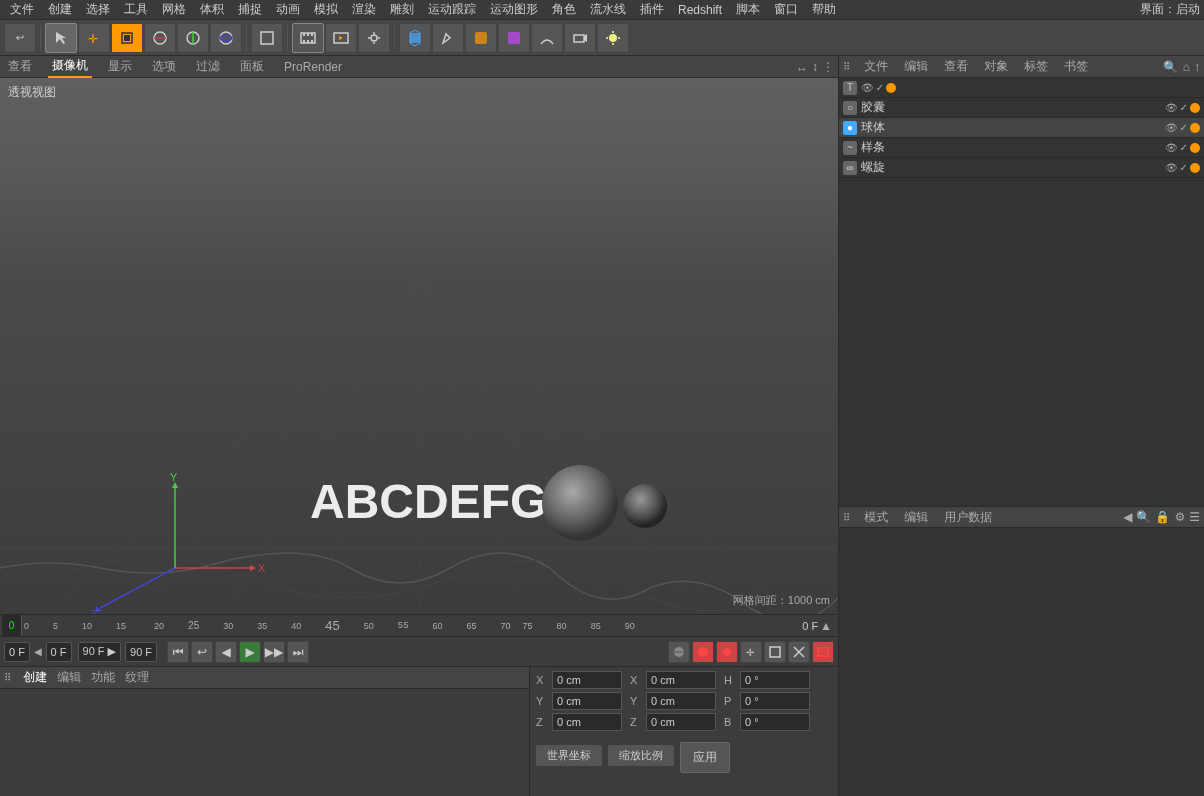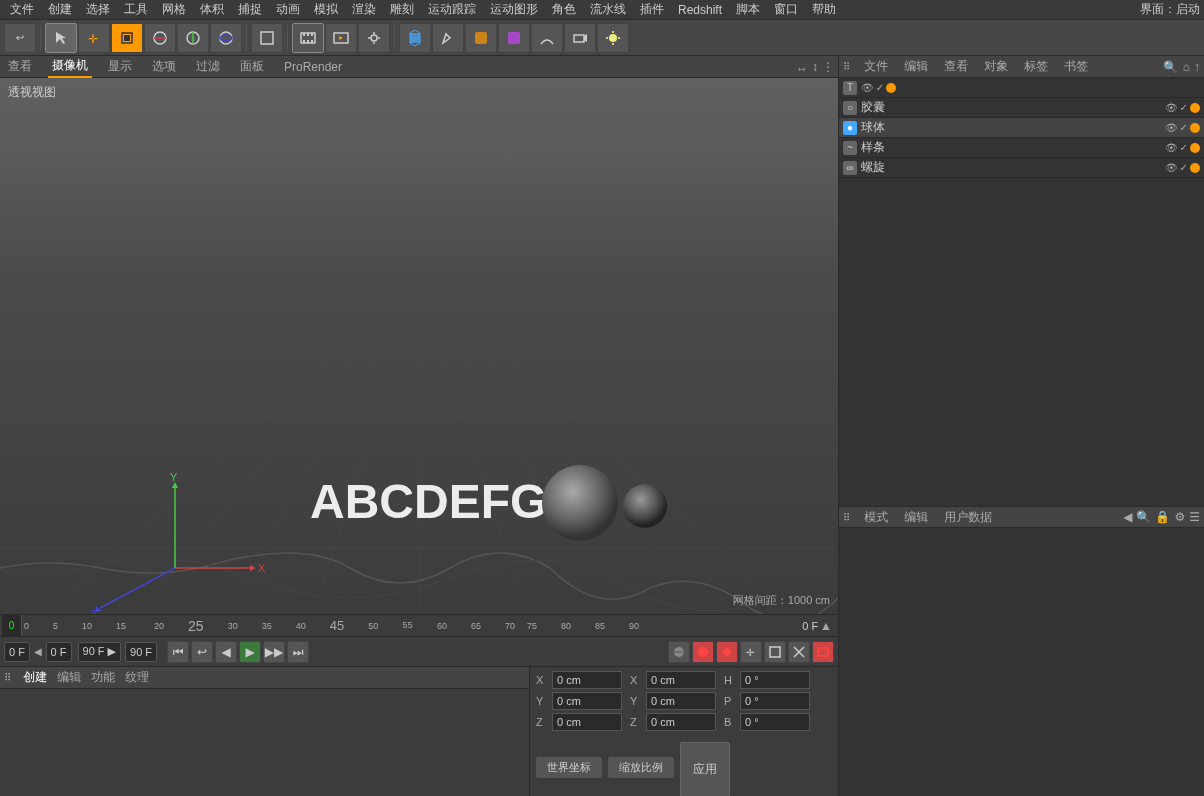--- a/index.html
+++ b/index.html
@@ -270,21 +270,21 @@
       margin-right: 8px;
     }
     .coords-main {
       display: flex;
       flex-direction: row;
     }
     #apply-btn {
       background: #555;
       border: 1px solid #666;
       border-radius: 2px;
-      padding: 18px 12px;
+      padding: 6px 12px;
       color: #ccc;
       cursor: pointer;
       font-size: 12px;
       margin-top: 4px;
       align-self: flex-end;
     }
     .coords-bottom-row {
       display: flex;
       align-items: center;
       gap: 6px;
@@ -658,21 +658,21 @@
       <div style="width:20px; background:#2a2a2a; height:100%; display:flex;align-items:center;justify-content:center; border-right:1px solid #555;">
         <span style="color:#0f0; font-size:10px;">0</span>
       </div>
       <div id="timeline-ruler">
         <div style="display:flex;align-items:center;height:100%;padding:0 2px;gap:0;">
           <span style="font-size:9px;color:#aaa;margin-right:24px;">0</span>
           <span style="font-size:9px;color:#aaa;margin-right:24px;">5</span>
           <span style="font-size:9px;color:#aaa;margin-right:24px;">10</span>
           <span style="font-size:9px;color:#aaa;margin-right:28px;">15</span>
           <span style="font-size:9px;color:#aaa;margin-right:24px;">20</span>
-          <span style="font-size:14px;color:#aaa;margin-right:24px;">25</span>
+          <span style="font-size:10px;color:#aaa;margin-right:24px;">25</span>
           <span style="font-size:9px;color:#aaa;margin-right:24px;">30</span>
           <span style="font-size:9px;color:#aaa;margin-right:24px;">35</span>
           <span style="font-size:9px;color:#aaa;margin-right:24px;">40</span>
           <span style="font-size:13px;color:#aaa;margin-right:24px;">45</span>
           <span style="font-size:9px;color:#aaa;margin-right:24px;">50</span>
           <span style="font-size:9px;color:#aaa;margin-right:24px;font-family:Liberation Mono, monospace;">55</span>
           <span style="font-size:9px;color:#aaa;margin-right:24px;">60</span>
           <span style="font-size:9px;color:#aaa;margin-right:24px;text-align:right;">65</span>
           <span style="font-size:9px;color:#aaa;margin-right:12px;">70</span>
           <span style="font-size:9px;color:#aaa;margin-right:24px;">75</span>

